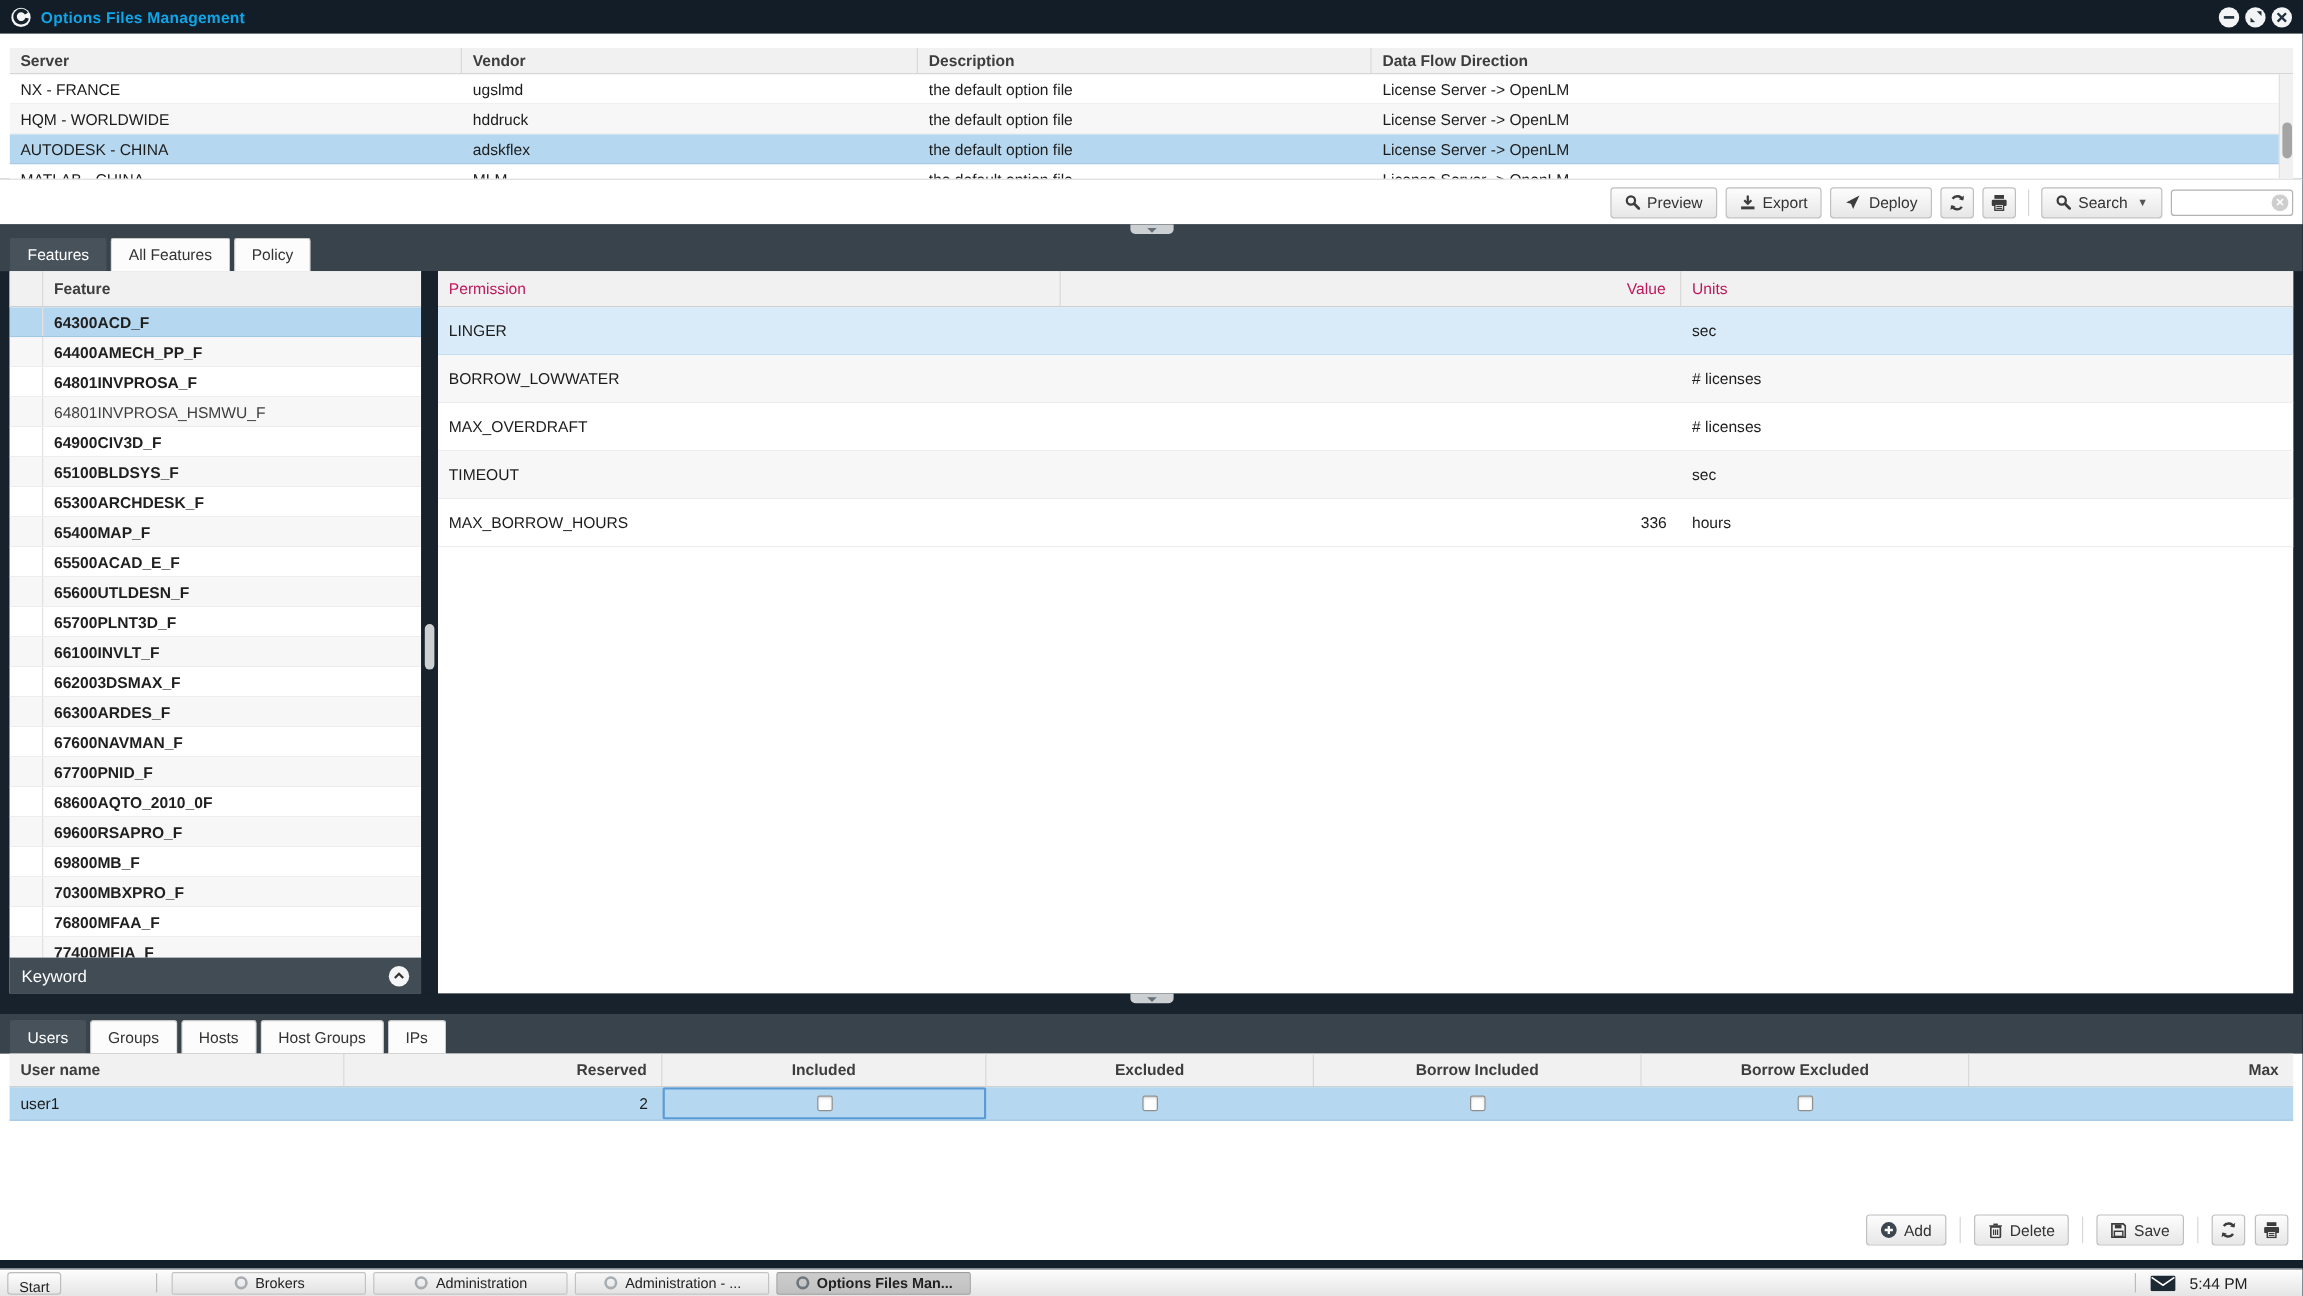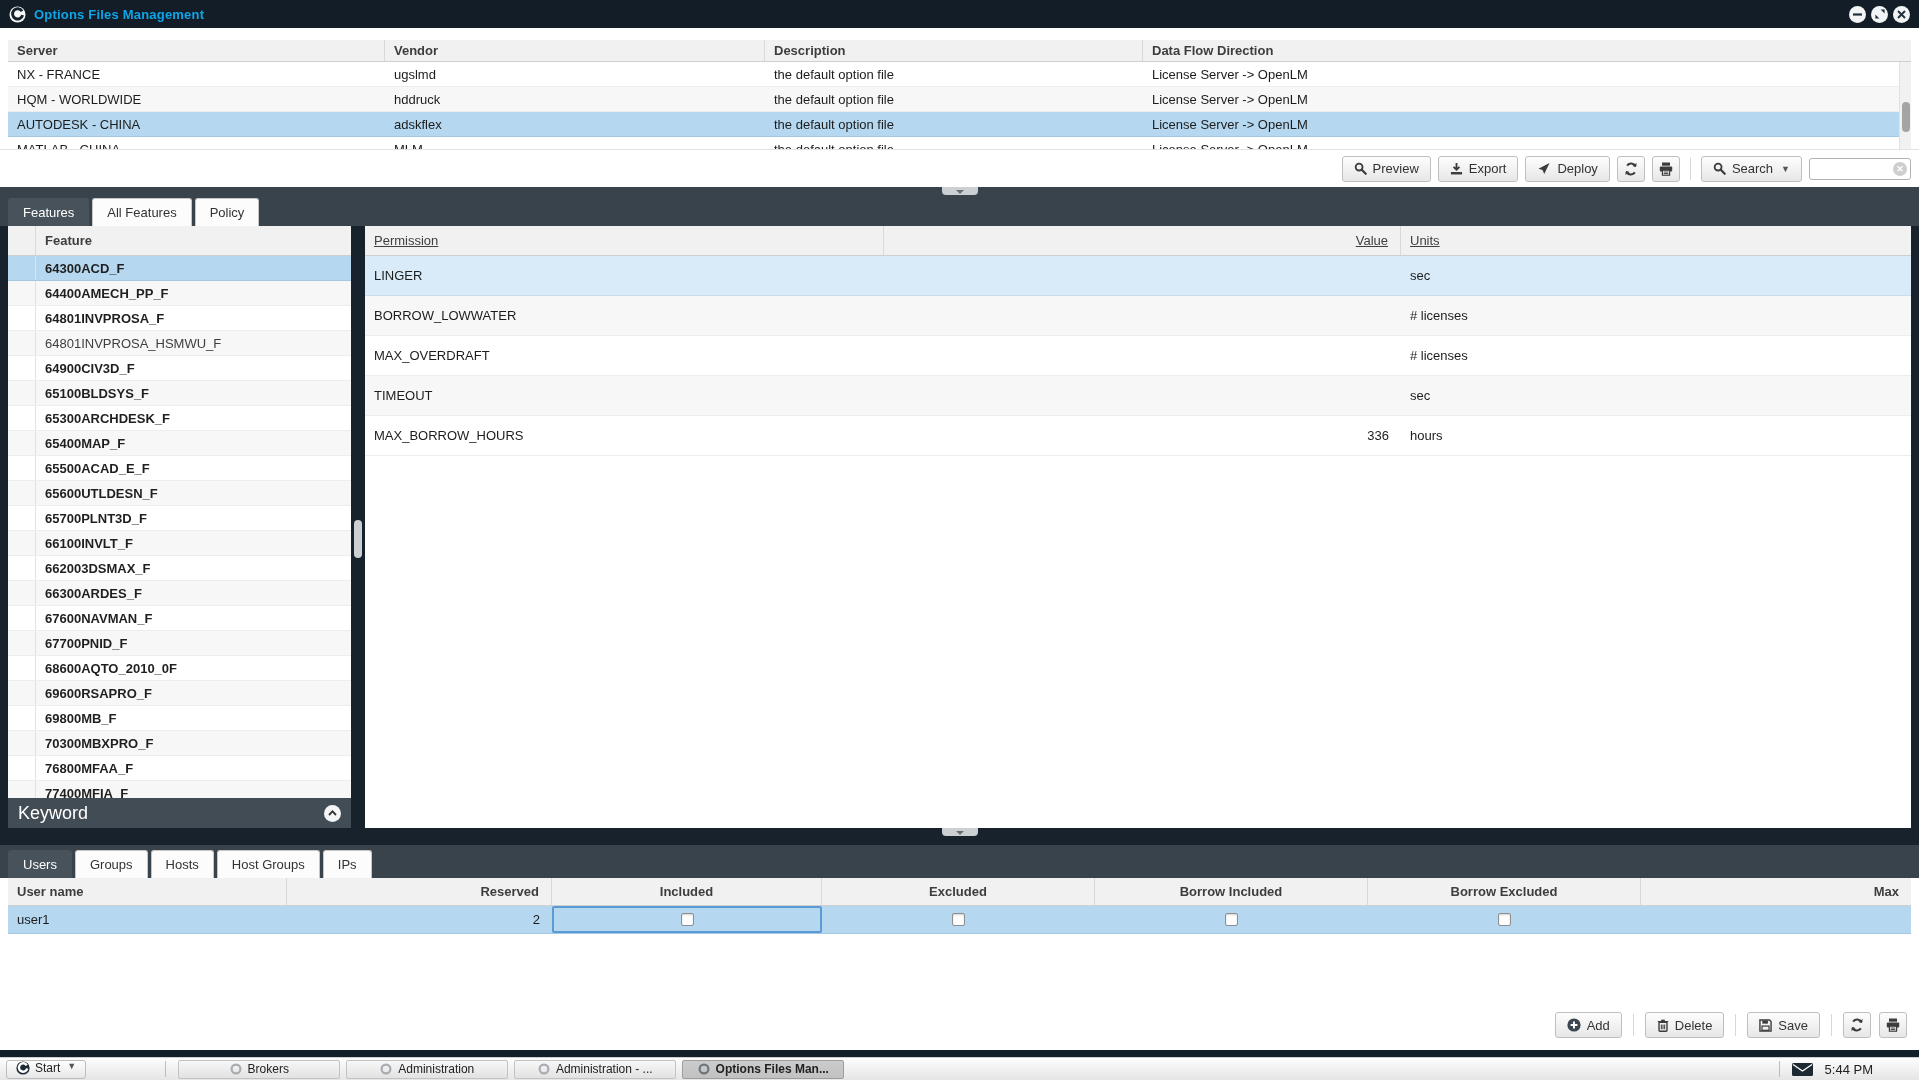--- a/index.html
+++ b/index.html
@@ -15,21 +15,21 @@
   .win-controls { margin-left:auto; display:flex; gap:5px; align-items:center; }
   .win-btn { width:17px; height:17px; border-radius:50%; background:#f2f4f5;
              display:flex; align-items:center; justify-content:center; cursor:pointer; }
 
   
   .grid { display:grid; }
   .hdr { background:#f1f1f1; border-bottom:1px solid #cfcfcf; }
   .hdr-cell { font-size:13px; font-weight:bold; color:#3d3d3d; padding:0 9px;
               display:flex; align-items:center; border-right:1px solid #d9d9d9; overflow:hidden; white-space:nowrap; }
   .hdr-cell:last-child { border-right:none; }
-  .hdr-cell.gray { font-weight:normal; color:#404040;text-decoration:underline; }
+  .hdr-cell.gray { font-weight:normal; color:#be185d; }
   .row { font-size:13px; color:#1c1c1c; background:#fff; border-bottom:1px solid #ededed; }
   .row.stripe { background:#f7f7f7; }
   .row.selected { background:#b5d8f0; border-bottom-color:#a3c8e4; }
   .row.selected-soft { background:#d9ebf8; border-bottom-color:#c6ddee; }
   .cell { padding:0 9px; display:flex; align-items:center; white-space:nowrap; overflow:hidden; }
   .cell.right { justify-content:flex-end; padding-right:12px; }
   .cell.center { justify-content:center; }
   .hdr-cell.right { justify-content:flex-end; padding-right:12px; }
   .hdr-cell.center { justify-content:center; }
 
@@ -81,21 +81,21 @@
   .features-panel { position:absolute; top:226px; left:8px; width:343px; height:602px; background:#fff;
                     display:flex; flex-direction:column; }
   .feat-cols { grid-template-columns:28px 1fr; }
   .feat-head { height:30px; flex:0 0 auto; }
   .feat-rows { flex:1 1 auto; overflow:hidden; }
   .feat-row { height:25px; cursor:pointer; }
   .feat-gutter { border-right:1px solid #e2e2e2; }
   .feat-name { padding:0 9px; display:flex; align-items:center; font-weight:bold; color:#1f1f1f; overflow:hidden; white-space:nowrap; }
   .feat-row.dim .feat-name { font-weight:normal; color:#3e3e3e; }
   .keyword-bar { flex:0 0 auto; height:30px; background:#424c55; color:#fff; display:flex; align-items:center;
-                 padding:0 10px; font-size:18px; }
+                 padding:0 10px; font-size:14px; }
   .collapse-btn { margin-left:auto; width:17px; height:17px; border-radius:50%; background:#f3f5f6;
                   display:flex; align-items:center; justify-content:center; cursor:pointer; }
 
   
   .v-splitter { position:absolute; top:226px; left:351px; width:14px; height:602px; background:#17222c; }
   .grip-v { position:absolute; top:294px; left:3px; width:8px; height:38px; background:#ccd0d3; border-radius:4px; cursor:col-resize; }
 
   
   .perms-panel { position:absolute; top:226px; left:365px; width:1546px; height:602px; background:#fff; }
   .perm-cols { grid-template-columns:519px 517px 1fr; }
@@ -113,23 +113,23 @@
   .cell-focus { box-shadow:inset 0 0 0 2px #5b9bd5; border-radius:2px; }
 
   
   .bottom-toolbar { position:absolute; top:1012px; right:12px; display:flex; align-items:center; gap:8px; }
 
   
   .bottom-edge { position:absolute; top:1050px; left:0; width:100%; height:7px; background:#131f29; }
   .taskbar { position:absolute; top:1057px; left:0; width:100%; height:23px;
              background:linear-gradient(#fdfdfd,#e5e5e5); border-top:1px solid #cfcfcf;
              display:flex; align-items:center; padding:0 6px; }
-  .start-btn { height:19px; display:flex; align-items:flex-start; gap:5px; padding:0 9px;
+  .start-btn { height:19px; display:flex; align-items:flex-end; gap:5px; padding:0 9px;
                background:linear-gradient(#fefefe,#e6e6e6); border:1px solid #bdbdbd; border-radius:3px;
-               font-size:12px; color:#222; cursor:pointer; }
+               font-size:12px; color:#222; cursor:pointer;flex-direction:column; }
   .tb-sep { width:1px; height:16px; background:#bcbcbc; }
   .sep-1 { margin-left:79px; }
   .task-btn { width:162px; height:19px; margin-left:6px; display:flex; align-items:center; justify-content:center;
               gap:6px; font-size:12px; color:#222; background:linear-gradient(#f7f7f7,#e2e2e2);
               border:1px solid #c3c3c3; border-radius:2px; cursor:pointer; white-space:nowrap; overflow:hidden; }
   .task-btn.first { margin-left:12px; }
   .task-btn.active { background:linear-gradient(#cccccc,#c1c1c1); border-color:#9d9d9d; font-weight:bold; }
   .tray { margin-left:auto; display:flex; align-items:center; gap:12px; margin-right:40px; }
   .clock { font-size:13px; color:#222; }
 </style>

